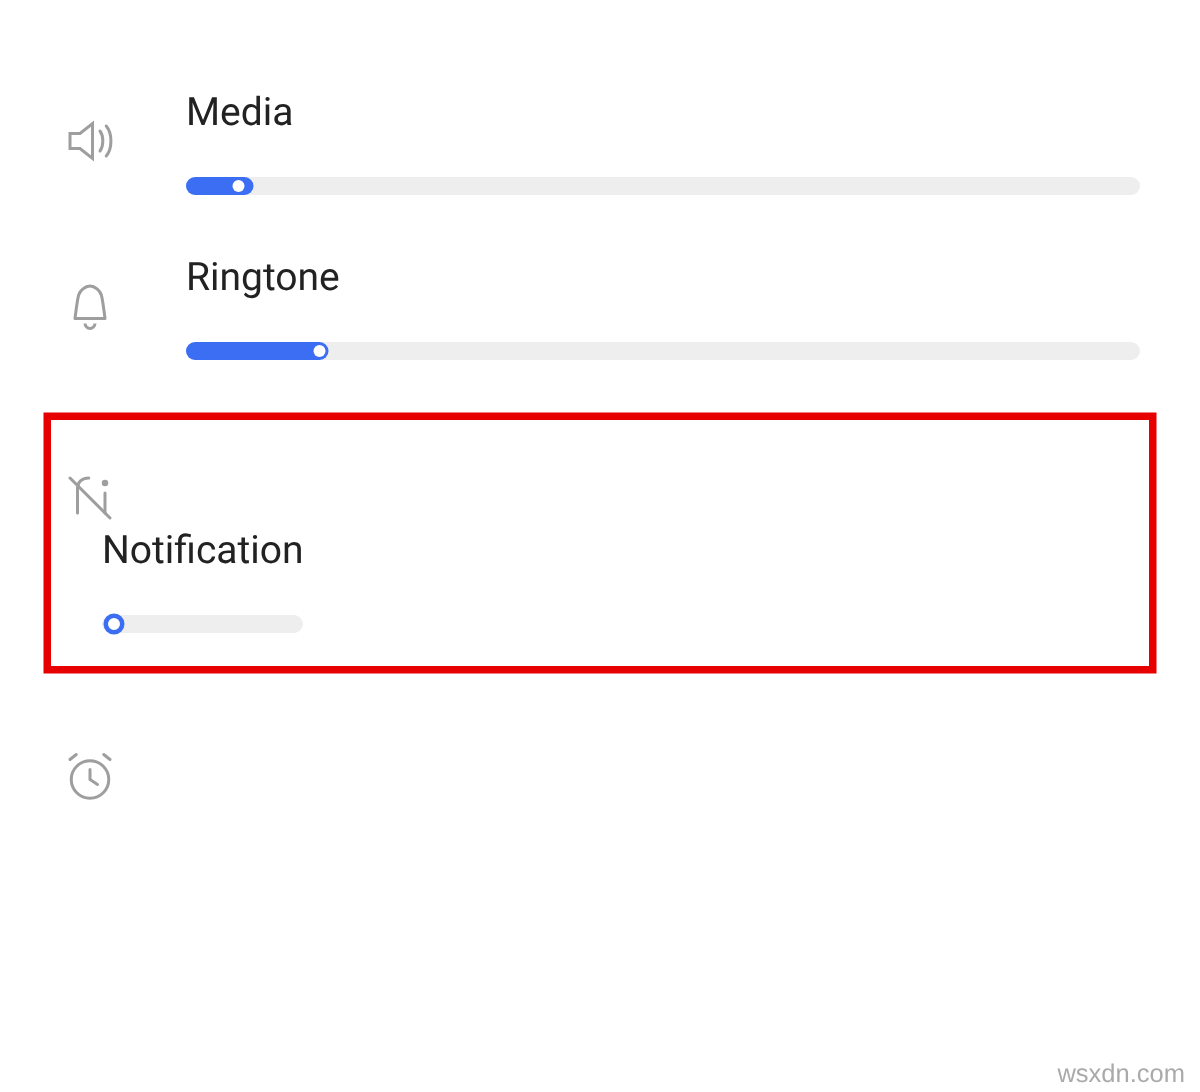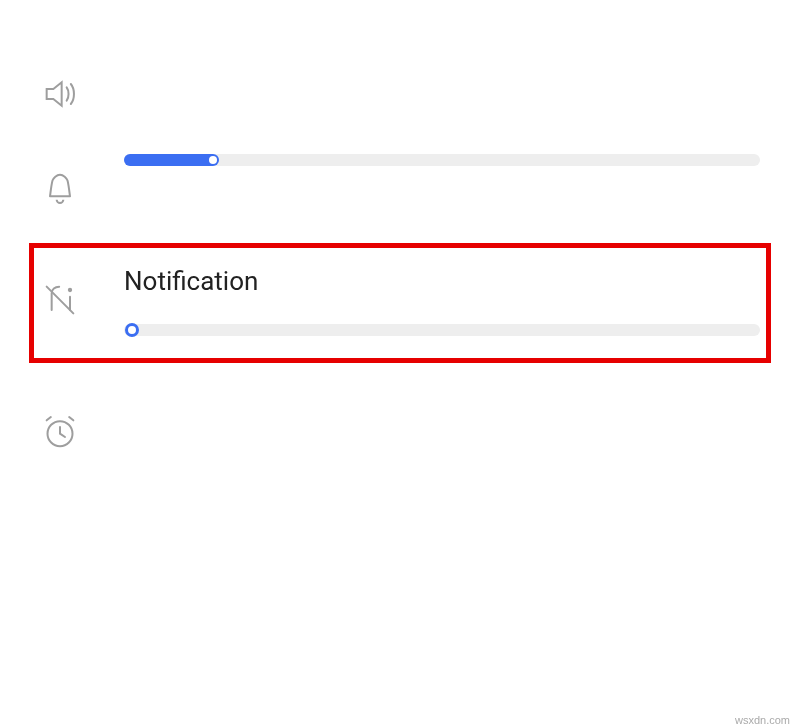--- a/index.html
+++ b/index.html
@@ -19,20 +19,21 @@
       display: flex;
       align-items: flex-start;
       padding: 20px 40px 20px 40px;
       position: relative;
     }
     .volume-row.highlighted {
       outline: 5px solid #e60000;
       outline-offset: -10px;
       margin: 10px 24px;
       padding: 28px 16px 32px 16px;
+      flex-direction: column;
     }
     .icon-col {
       width: 56px;
       flex-shrink: 0;
       display: flex;
       align-items: center;
       justify-content: flex-start;
       padding-top: 14px;
     }
     .icon-col svg {
@@ -78,46 +79,54 @@
       background: #fff;
       border: none;
       width: 8px;
       height: 8px;
       border-radius: 50%;
     }
     .watermark {
       position: absolute;
       bottom: 2px;
       right: 10px;
-      font-size: 11px;
+      font-size: 17px;
       color: #aaa;
       font-family: Arial, sans-serif;
     }
   </style>
 </head>
 <body>
 
 <div class="volume-row">
   <div class="icon-col">
     <svg viewBox="0 0 24 24" fill="none" stroke="#9e9e9e" stroke-width="1.2">
       <path d="M4 9 L4 15 L8 15 L13 19 L13 5 L8 9 Z"></path>
       <path d="M16 8 C17.5 10 17.5 14 16 16" stroke-linecap="round"></path>
       <path d="M18.5 6 C21 9 21 15 18.5 18" stroke-linecap="round"></path>
     </svg>
   </div>
+  <div class="content-col">
+    <div class="row-label">Media</div>
+    <div class="slider-track">
+      <div class="slider-fill" style="width:7%"></div>
+      <div class="slider-thumb on-track" style="left:5.5%"></div>
+    </div>
+  </div>
 </div>
 
 <div class="volume-row">
   <div class="icon-col">
     <svg viewBox="0 0 24 24" fill="none" stroke="#9e9e9e" stroke-width="1.2" stroke-linejoin="round">
       <path d="M6 17 C6 17 7 9 7.5 7.5 C8 6 10 4 12 4 C14 4 16 6 16.5 7.5 C17 9 18 17 18 17 Z"></path>
       <path d="M10 19 C10 20 11 21 12 21 C13 21 14 20 14 19"></path>
     </svg>
   </div>
   <div class="content-col">
+    <div class="row-label">Ringtone</div>
     <div class="slider-track">
       <div class="slider-fill" style="width:15%"></div>
       <div class="slider-thumb on-track" style="left:14%"></div>
     </div>
   </div>
 </div>
 
 <div class="volume-row highlighted">
   <div class="icon-col">
     <svg viewBox="0 0 24 24" fill="none" stroke="#9e9e9e" stroke-width="1.2" stroke-linejoin="round" stroke-linecap="round">

